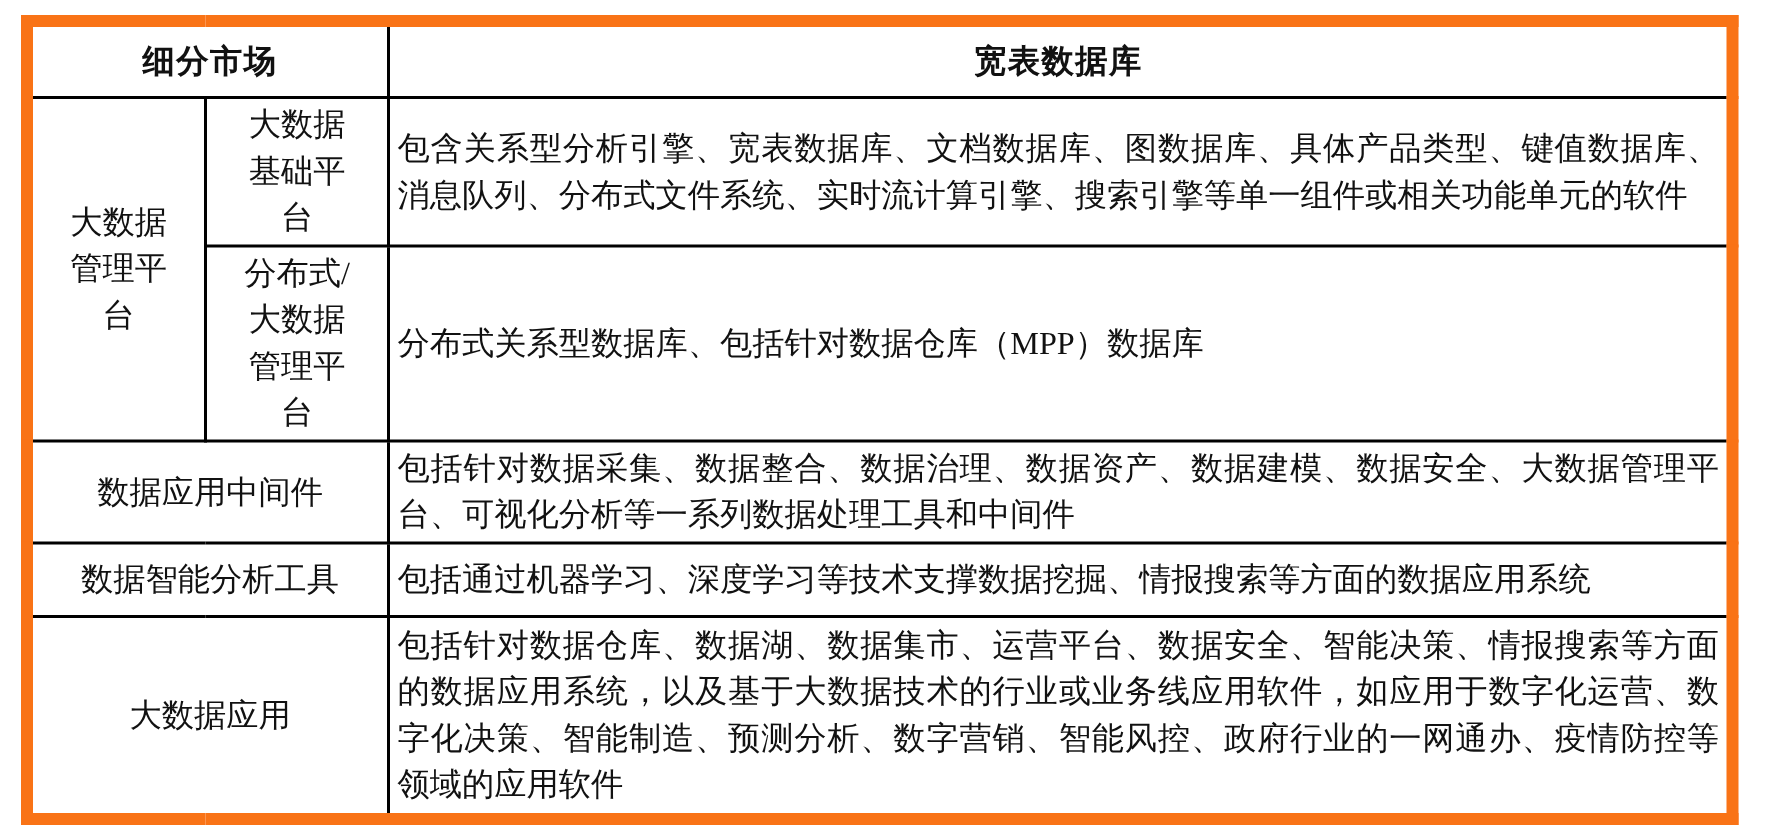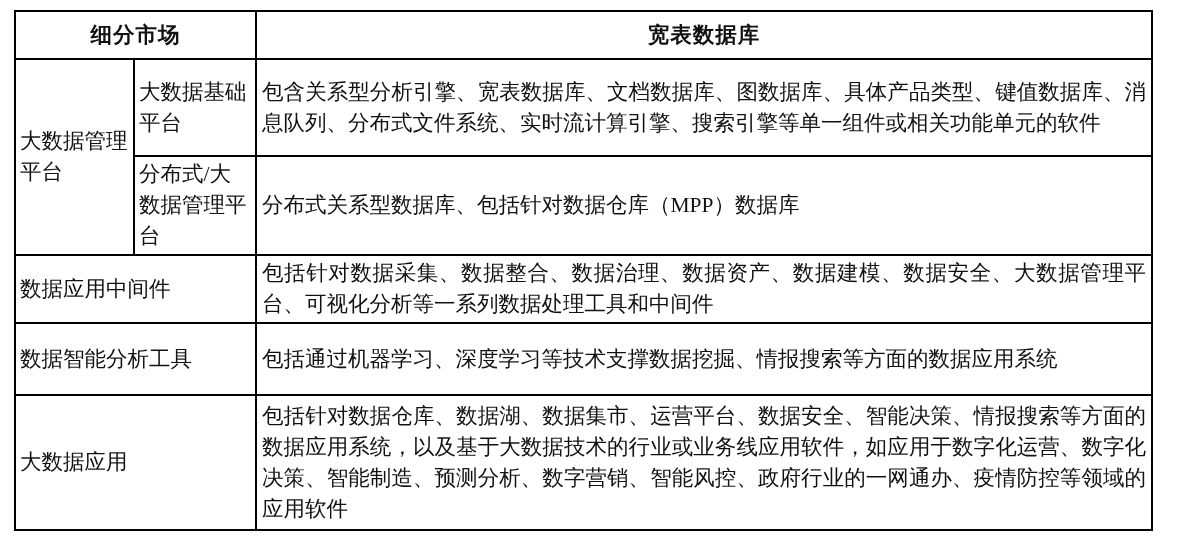--- a/index.html
+++ b/index.html
@@ -17,48 +17,49 @@
     height: 557px;
     overflow: hidden;
   }
   table.seg-table {
     position: absolute;
     left: 14px;
     top: 10px;
     width: 1137px;
     border-collapse: collapse;
     table-layout: fixed;
-    border: 1px solid #f97316;
+    border: 8px solid #f97316;
   }
   table.seg-table td {
     border: 2px solid #000000;
     vertical-align: middle;
     font-size: 21.5px;
     line-height: 31px;
     color: #111111;
   }
   td.hdr {
     font-weight: bold;
     text-align: center;
     height: 44px;
     font-size: 22px;
     letter-spacing: 1px;
   }
   td.label {
-    padding: 2px 4px;
+    text-align: center;
+    padding: 2px 20px;
   }
   td.desc {
     text-align: justify;
     text-align-last: left;
     padding: 2px 5px 2px 5px;
   }
   tr.r1 { height: 97px; }
   tr.r2 { height: 96px; }
   tr.r3 { height: 65px; }
-  tr.r4 { height: 72px; }
+  tr.r4 { height: 49px; }
   tr.r5 { height: 135px; }
 </style>
 </head>
 <body>
 
 <div class="page">
   <table class="seg-table">
     <colgroup>
       <col style="width:119px">
       <col style="width:122px">

